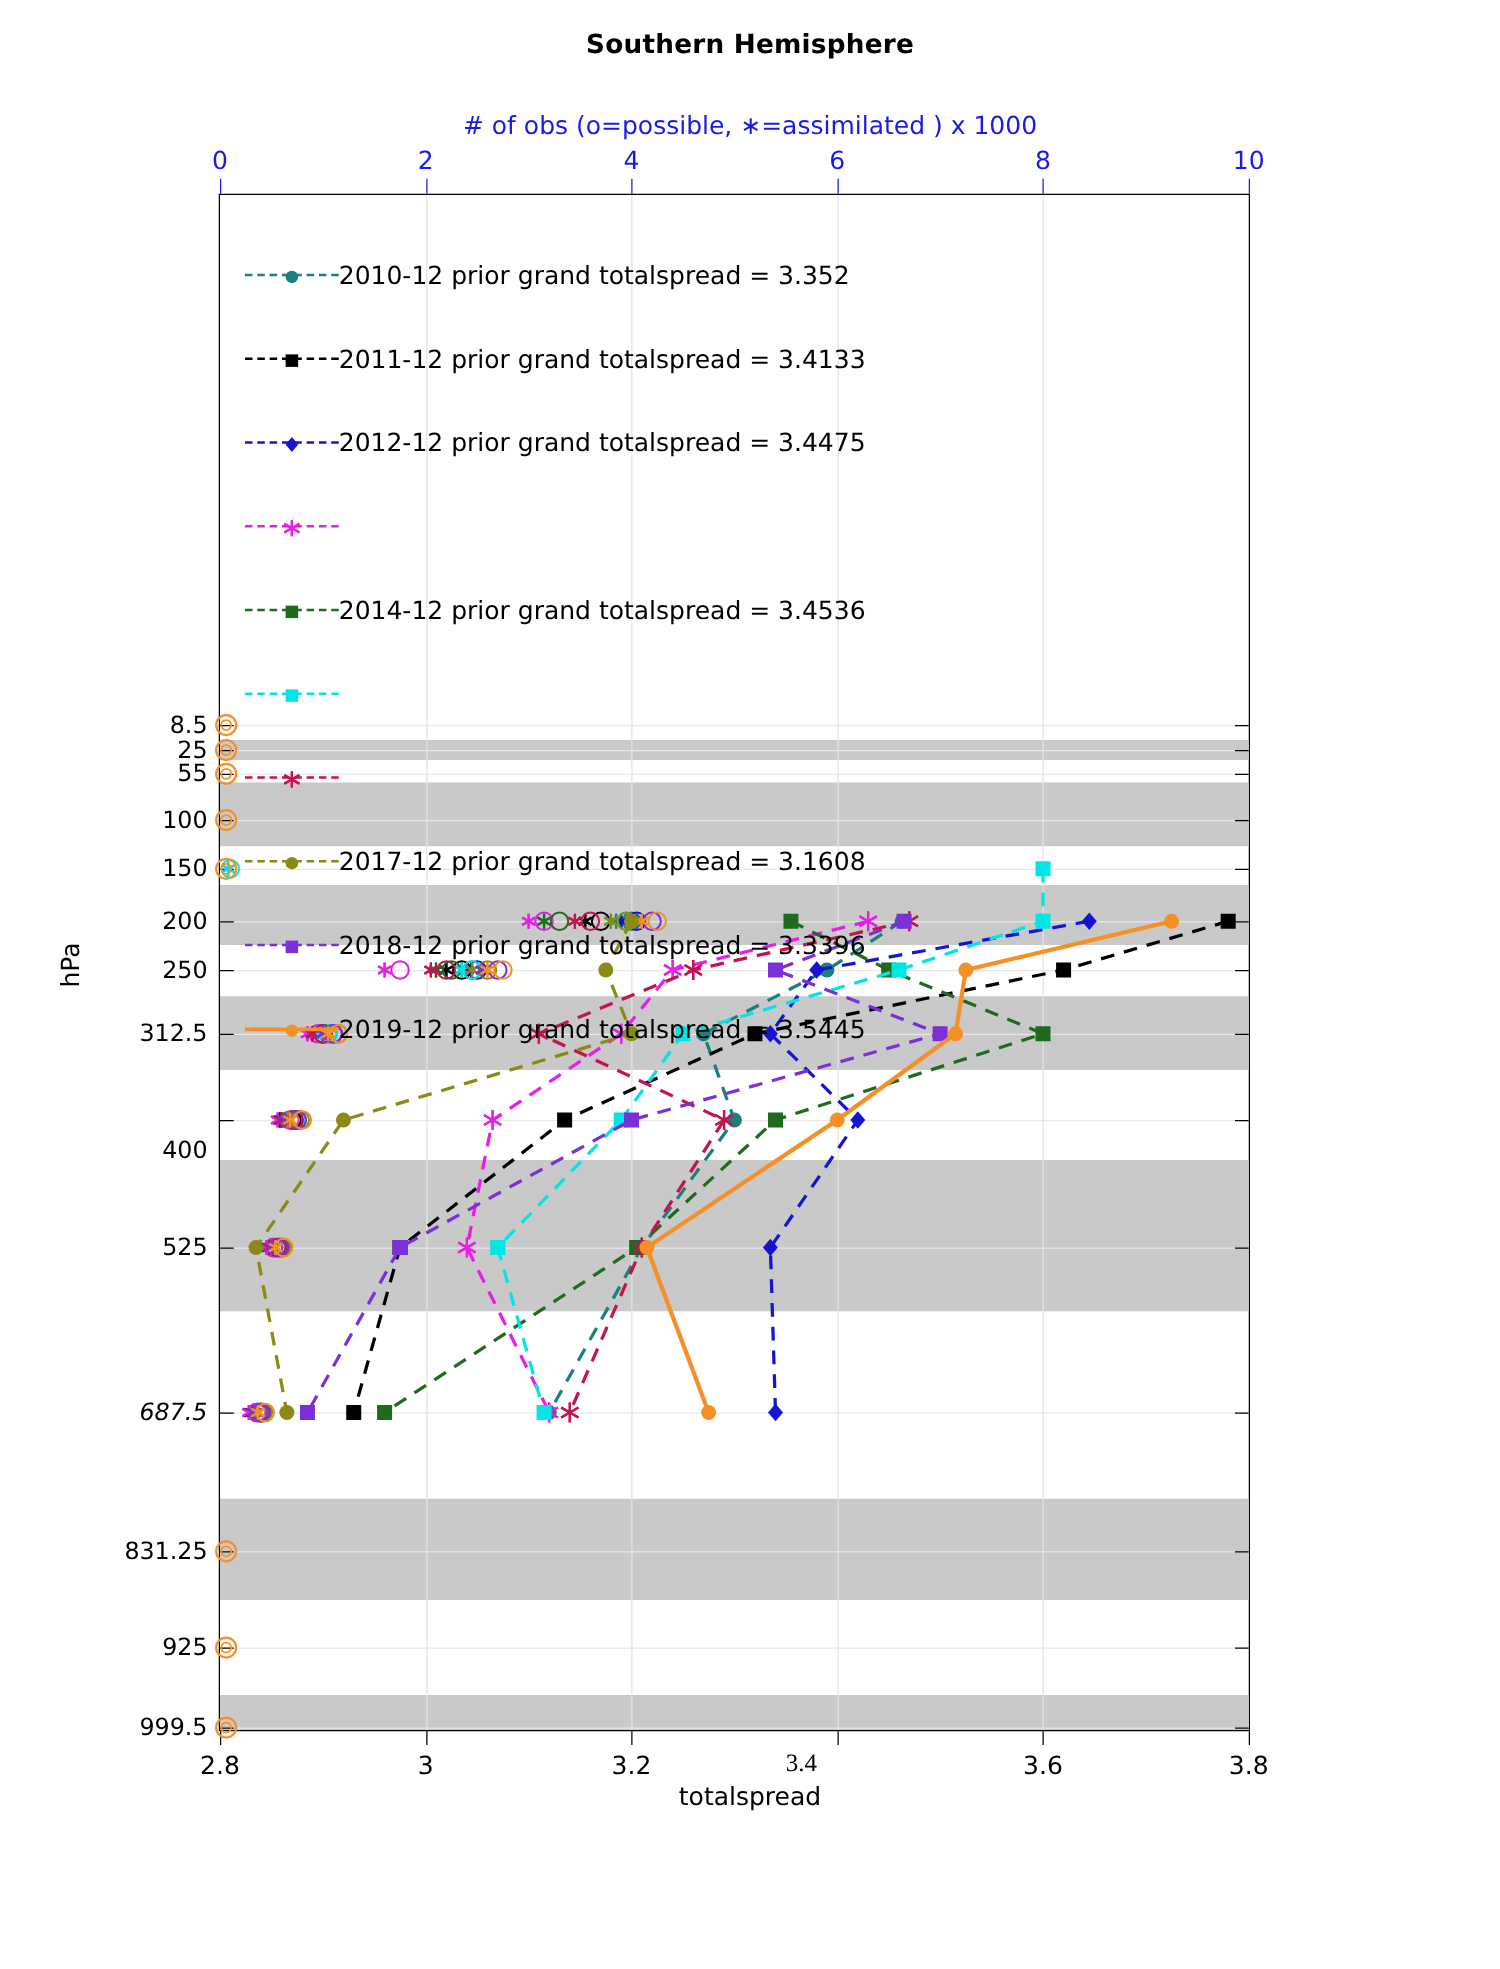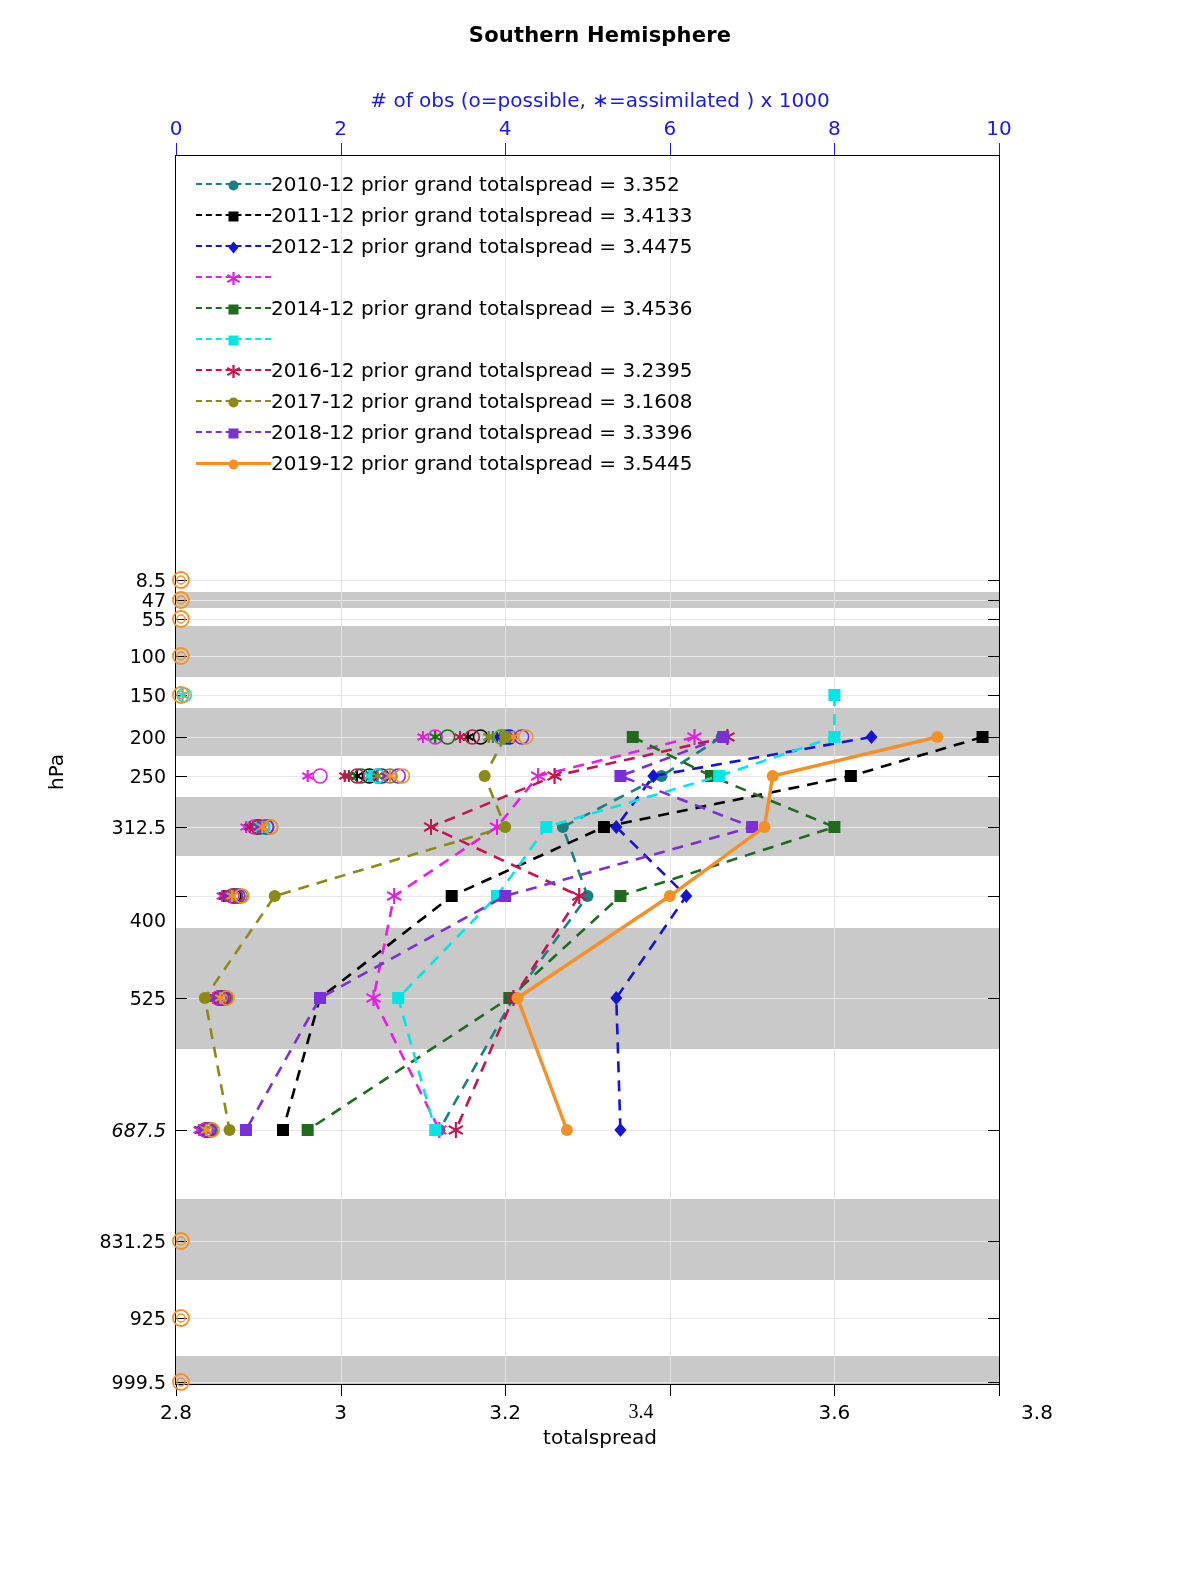--- a/index.html
+++ b/index.html
@@ -24,21 +24,21 @@
   .tick-bot{position:absolute;bottom:-12px;width:1px;height:11px;background:#000;}
   .ticklabel-bot{position:absolute;top:1244px;font-size:20px;color:#000;transform:translateX(-50%);}
   .tick-left{position:absolute;left:0;width:11px;height:1px;background:#000;}
   .tick-right{position:absolute;right:0;width:11px;height:1px;background:#000;}
   .ticklabel-left{position:absolute;font-size:19px;color:#000;text-align:right;transform:translateY(-50%);}
 
   .xlabel{position:absolute;left:0;top:1425px;width:1200px;text-align:center;font-size:20px;color:#000;}
   .ylabel{position:absolute;font-size:20px;color:#000;transform-origin:50% 50%;}
 
   .legend{position:absolute;left:20px;top:12px;width:660px;}
-  .legend-row{display:flex;align-items:center;height:31px;}
+  .legend-row{display:flex;align-items:center;height:31px;margin-top:36px;}
   .legend-sample{position:relative;width:75px;height:31px;flex:0 0 75px;}
   .legend-line{position:absolute;left:0;top:15px;width:75px;height:0;border-top-width:2.5px;border-top-style:dashed;}
   .legend-line.solid{border-top-style:solid;border-top-width:3px;}
   .legend-mk{position:absolute;left:31px;top:9px;width:13px;height:13px;}
   .legend-text{font-size:20px;color:#000;white-space:nowrap;}
 
   svg.layer{position:absolute;left:0;top:0;overflow:visible;}
 </style>
 </head>
 <body>
@@ -61,21 +61,21 @@
       <div class="band" style="top: 772px; height: 121px;"></div>
       <div class="band" style="top: 1043px; height: 81px;"></div>
       <div class="band" style="top: 1200px; height: 28px;"></div>
       <div class="hgrid" style="top: 424px;"></div>
       <div class="tick-left" style="top: 424px;"></div>
       <div class="tick-right" style="top: 424px;"></div>
       <div class="ticklabel-left" style="left: -110px; width: 100px; top: 424px;">8.5</div>
       <div class="hgrid" style="top: 444px;"></div>
       <div class="tick-left" style="top: 444px;"></div>
       <div class="tick-right" style="top: 444px;"></div>
-      <div class="ticklabel-left" style="left: -110px; width: 100px; top: 444px;">47</div>
+      <div class="ticklabel-left" style="left: -110px; width: 100px; top: 444px;">25</div>
       <div class="hgrid" style="top: 463px;"></div>
       <div class="tick-left" style="top: 463px;"></div>
       <div class="tick-right" style="top: 463px;"></div>
       <div class="ticklabel-left" style="left: -110px; width: 100px; top: 463px;">55</div>
       <div class="hgrid" style="top: 500px;"></div>
       <div class="tick-left" style="top: 500px;"></div>
       <div class="tick-right" style="top: 500px;"></div>
       <div class="ticklabel-left" style="left: -110px; width: 100px; top: 500px;">100</div>
       <div class="hgrid" style="top: 539px;"></div>
       <div class="tick-left" style="top: 539px;"></div>
@@ -875,21 +875,21 @@
           <circle cx="493.80000000000007" cy="740" r="6" fill="#f59026"></circle>
           <circle cx="341.545" cy="842" r="6" fill="#f59026"></circle>
           <circle cx="390.92500000000007" cy="974" r="6" fill="#f59026"></circle>
         </g>
       </svg>
   <div class="ticklabel-bot" style="left: 0px;">2.8</div>
       <div class="ticklabel-bot" style="left: 164.6px;">3</div>
       <div class="ticklabel-bot" style="left: 329.2px;">3.2</div>
       <div class="ticklabel-bot" style="left: 465px; font-family: Liberation Serif, serif;">3.4</div>
       <div class="ticklabel-bot" style="left: 658.4px;">3.6</div>
-      <div class="ticklabel-bot" style="left: 861px; text-align: center;">3.8</div>
+      <div class="ticklabel-bot" style="left: 823px; text-align: center;">3.8</div>
       <div class="ticklabel-top" style="left: 0px;">0</div>
       <div class="ticklabel-top" style="left: 164.6px;">2</div>
       <div class="ticklabel-top" style="left: 329.2px;">4</div>
       <div class="ticklabel-top" style="left: 493.8px;">6</div>
       <div class="ticklabel-top" style="left: 658.4px;">8</div>
       <div class="ticklabel-top" style="left: 823px;">10</div>
       <div class="legend">
         <div class="legend-row">
           <div class="legend-sample">
             <div class="legend-line" style="border-top-color: rgb(27, 127, 127);"></div>
@@ -956,21 +956,20 @@
                 <g>
                   <line x1="6.5" y1="-0.5" x2="6.5" y2="13.5" stroke="#c41450" stroke-width="1.8"></line>
                   <line x1="12.56217782649107" y1="2.999999999999998" x2="0.4378221735089305" y2="10.000000000000002" stroke="#c41450" stroke-width="1.8"></line>
                   <line x1="12.562177826491071" y1="9.999999999999998" x2="0.4378221735089287" y2="3.0000000000000018" stroke="#c41450" stroke-width="1.8"></line>
                   <line x1="6.500000000000001" y1="13.5" x2="6.499999999999999" y2="-0.5" stroke="#c41450" stroke-width="1.8"></line>
                   <line x1="0.4378221735089314" y1="10.000000000000004" x2="12.56217782649107" y2="2.999999999999997" stroke="#c41450" stroke-width="1.8"></line>
                   <line x1="0.4378221735089296" y1="3" x2="12.56217782649107" y2="10" stroke="#c41450" stroke-width="1.8"></line>
                 </g>
               </svg></div>
           </div>
-          <div class="legend-text">2016-12 prior grand totalspread = 3.2395</div>
         </div>
         <div class="legend-row">
           <div class="legend-sample">
             <div class="legend-line" style="border-top-color: rgb(138, 138, 20);"></div>
             <div class="legend-mk"><svg width="13" height="13">
                 <circle cx="6.5" cy="6.5" r="5" fill="#8a8a14"></circle>
               </svg></div>
           </div>
           <div class="legend-text">2017-12 prior grand totalspread = 3.1608</div>
         </div>

